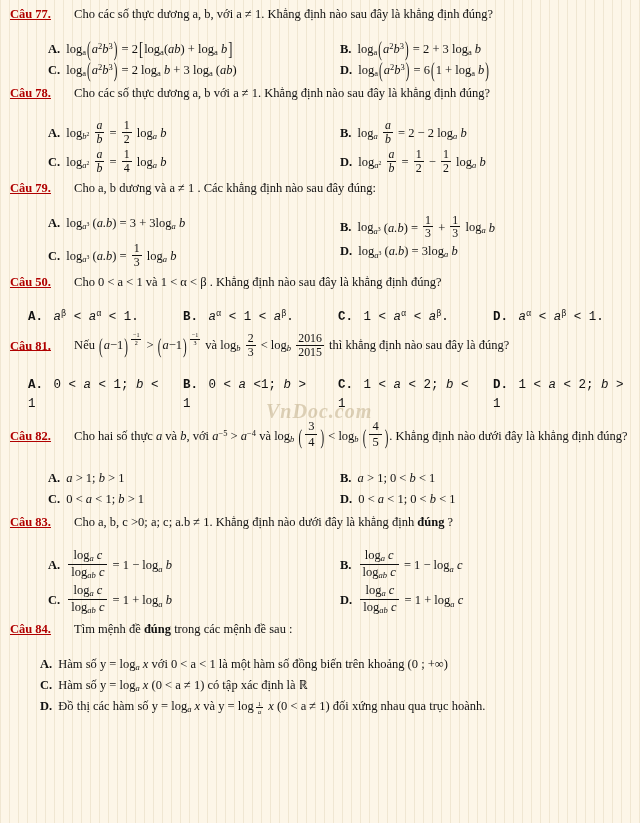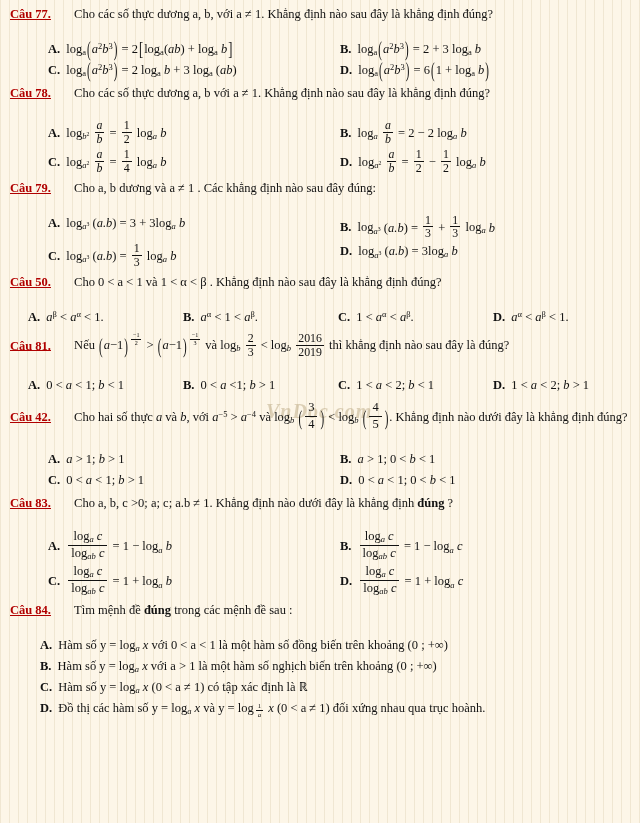--- a/index.html
+++ b/index.html
@@ -66,21 +66,21 @@
     flex-wrap: wrap;
     margin-top: 17px;
   }
   .opt {
     box-sizing: border-box;
     padding: 1px 0 1px 0;
     line-height: 1.5;
   }
   .opt.half { width: 50%; padding-left: 38px; }
   .opt.half.right { padding-left: 20px; }
-  .opt.quarter { width: 25%; padding-left: 18px; }
+  .opt.quarter { width: 25%; padding-left: 18px; font-family: Liberation Mono, monospace; }
   .opt.full { width: 100%; padding-left: 30px; }
   .opt .lab {
     font-weight: bold;
     margin-right: 3px;
   }
   
   .m { font-style: italic; }
   .up { font-style: normal; }
   sub {
     font-size: 0.68em;
@@ -248,21 +248,21 @@
 
   <div class="q">
     <div class="q-head">
       <span class="q-label">Câu 81.</span>
       <span class="q-text">
         Nếu <span class="paren">(</span><span class="m">a</span>−1<span class="paren">)</span><sup><span class="frac" style="font-size:0.72em;vertical-align:0.1em"><span class="num">−1</span><span class="den">2</span></span></sup>
         &gt; <span class="paren">(</span><span class="m">a</span>−1<span class="paren">)</span><sup><span class="frac" style="font-size:0.72em;vertical-align:0.1em"><span class="num">−1</span><span class="den">3</span></span></sup>
         và log<sub><span class="m">b</span></sub>
         <span class="frac"><span class="num">2</span><span class="den">3</span></span> &lt;
         log<sub><span class="m">b</span></sub>
-        <span class="frac"><span class="num">2016</span><span class="den">2019</span></span>
+        <span class="frac"><span class="num">2016</span><span class="den">2015</span></span>
         thì khẳng định nào sau đây là đúng?
       </span>
     </div>
     <div class="opts">
       <div class="opt quarter">
         <span class="lab">A.</span> 0 &lt; <span class="m">a</span> &lt; 1; <span class="m">b</span> &lt; 1
       </div>
       <div class="opt quarter">
         <span class="lab">B.</span> 0 &lt; <span class="m">a</span> &lt;1; <span class="m">b</span> &gt; 1
       </div>
@@ -270,21 +270,21 @@
         <span class="lab">C.</span> 1 &lt; <span class="m">a</span> &lt; 2; <span class="m">b</span> &lt; 1
       </div>
       <div class="opt quarter">
         <span class="lab">D.</span> 1 &lt; <span class="m">a</span> &lt; 2; <span class="m">b</span> &gt; 1
       </div>
     </div>
   </div>
 
   <div class="q">
     <div class="q-head">
-      <span class="q-label">Câu 42.</span>
+      <span class="q-label">Câu 82.</span>
       <span class="q-text">
         Cho hai số thực <span class="m">a</span> và <span class="m">b</span>, với  <span class="m">a</span><sup>−5</sup> &gt; <span class="m">a</span><sup>−4</sup> và
         log<sub><span class="m">b</span></sub>
         <span class="paren">(</span><span class="bigfrac"><span class="num">3</span><span class="den">4</span></span><span class="paren">)</span>
         &lt; log<sub><span class="m">b</span></sub>
         <span class="paren">(</span><span class="bigfrac"><span class="num">4</span><span class="den">5</span></span><span class="paren">)</span>.
         Khẳng định nào dưới đây là khẳng định đúng?
       </span>
     </div>
     <div class="opts">
@@ -337,23 +337,20 @@
   <div class="q">
     <div class="q-head">
       <span class="q-label">Câu 84.</span>
       <span class="q-text">Tìm mệnh đề <b>đúng</b> trong các mệnh đề sau :</span>
     </div>
     <div class="opts">
       <div class="opt full">
         <span class="lab">A.</span> Hàm số y = log<sub><span class="m">a</span></sub> <span class="m">x</span> với 0 &lt; a &lt; 1  là một hàm số đồng biến trên khoảng (0 ; +∞)
       </div>
       <div class="opt full">
-        <span class="lab">B.</span> Hàm số y = log<sub><span class="m">a</span></sub> <span class="m">x</span> với a &gt; 1 là một hàm số nghịch biến trên khoảng (0 ; +∞)
-      </div>
-      <div class="opt full">
         <span class="lab">C.</span> Hàm số  y = log<sub><span class="m">a</span></sub> <span class="m">x</span>  (0 &lt; a ≠ 1) có tập xác định là ℝ
       </div>
       <div class="opt full">
         <span class="lab">D.</span> Đồ thị các hàm số y = log<sub><span class="m">a</span></sub> <span class="m">x</span> và y = log<sub><span class="frac" style="font-size:0.8em;vertical-align:-0.3em"><span class="num">1</span><span class="den m">a</span></span></sub> <span class="m">x</span> (0 &lt; a ≠ 1) đối xứng nhau qua trục hoành.
       </div>
     </div>
   </div>
 
 </div>
 

